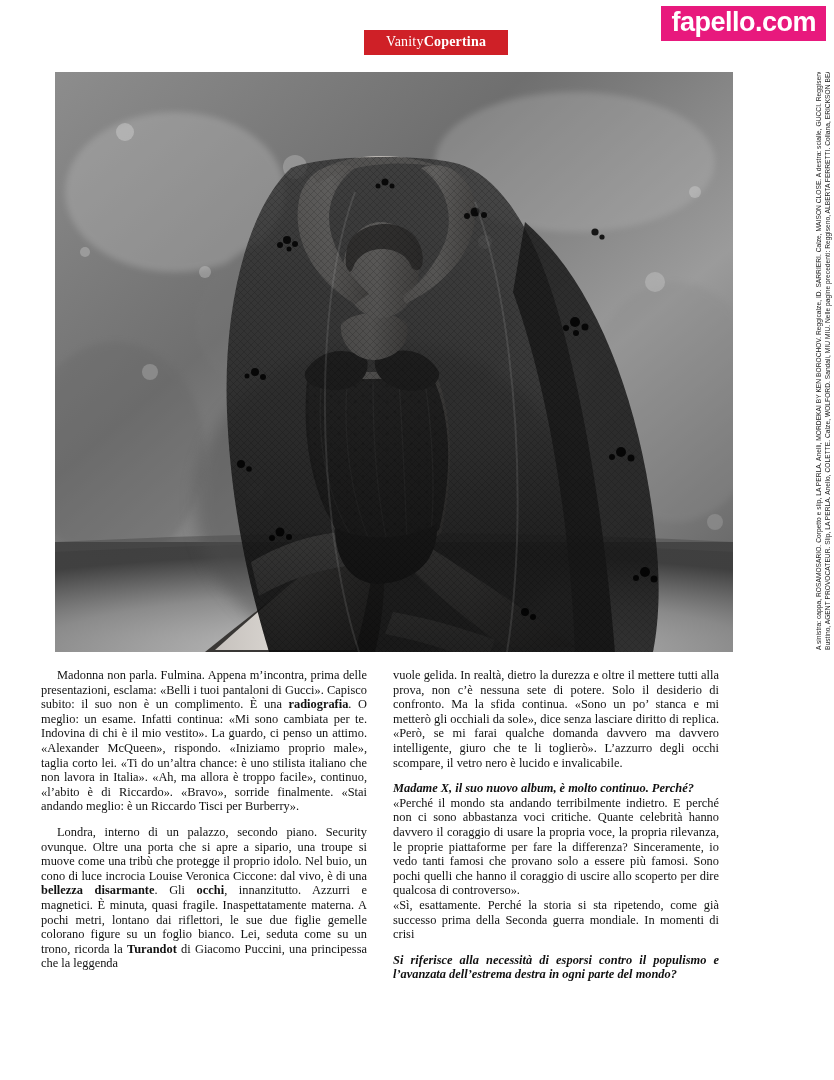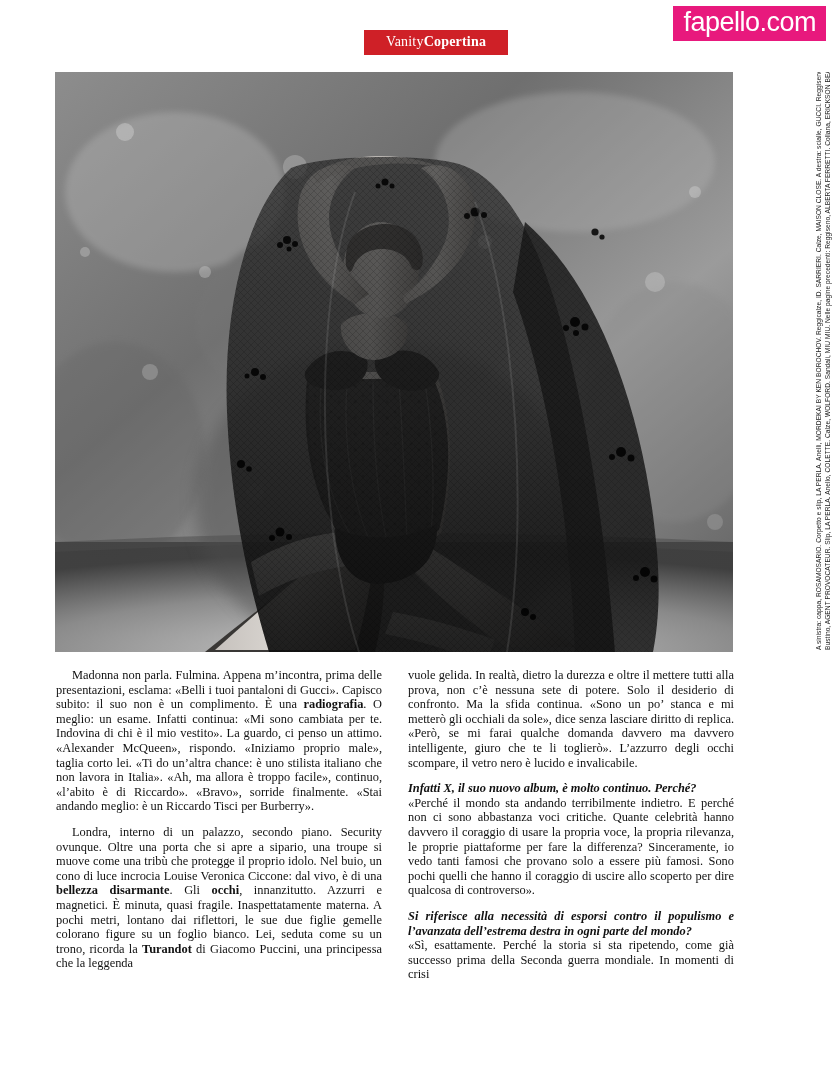--- a/index.html
+++ b/index.html
@@ -17,21 +17,21 @@
   }
 
   
   .watermark {
     position: absolute;
     top: 6px;
     right: 8px;
     background: #e8197d;
     color: #ffffff;
     font-family: "Liberation Sans", sans-serif;
-    font-weight: normal;
+    font-weight: bold;
     font-size: 27px;
     letter-spacing: -0.5px;
     padding: 3px 10px 5px 10px;
     line-height: 1;
     z-index: 50;
   }
 
   
   .masthead {
     position: absolute;
@@ -86,21 +86,21 @@
     line-height: 9.4px;
     color: #1a1a1a;
     letter-spacing: 0.05px;
     text-align: left;
   }
   .credits-line { white-space: nowrap; overflow: hidden; }
 
   
   .columns {
     position: absolute;
-    left: 56px;
+    left: 41px;
     top: 668px;
     width: 678px;
     height: 390px;
     display: flex;
     gap: 26px;
   }
   .col {
     width: 326px;
     font-size: 12.4px;
     line-height: 14.6px;
@@ -323,18 +323,18 @@
   </div>
 </div>
 
 <div class="columns">
   <div class="col" id="col-left">
       <p><span>Madonna non parla. Fulmina. Appena m’incontra, prima delle presentazioni, esclama: «Belli i tuoi pantaloni di Gucci». Capisco subito: il suo non è un complimento. È una </span><b>radiografia</b><span>. O meglio: un esame. Infatti continua: «Mi sono cambiata per te. Indovina di chi è il mio vestito». La guardo, ci penso un attimo. «Alexander McQueen», rispondo. «Iniziamo proprio male», taglia corto lei. «Ti do un’altra chance: è uno stilista italiano che non lavora in Italia». «Ah, ma allora è troppo facile», continuo, «l’abito è di Riccardo». «Bravo», sorride finalmente. «Stai andando meglio: è un Riccardo Tisci per Burberry».</span></p>
       <p class="gap"><span>Londra, interno di un palazzo, secondo piano. Security ovunque. Oltre una porta che si apre a sipario, una troupe si muove come una tribù che protegge il proprio idolo. Nel buio, un cono di luce incrocia Louise Veronica Ciccone: dal vivo, è di una </span><b>bellezza disarmante</b><span>. Gli </span><b>occhi</b><span>, innanzitutto. Azzurri e magnetici. È minuta, quasi fragile. Inaspettatamente materna. A pochi metri, lontano dai riflettori, le sue due figlie gemelle colorano figure su un foglio bianco. Lei, seduta come su un trono, ricorda la </span><b>Turandot</b><span> di Giacomo Puccini, una principessa che la leggenda</span></p>
     </div>
   <div class="col" id="col-right">
       <p class="no-indent"><span>vuole gelida. In realtà, dietro la durezza e oltre il mettere tutti alla prova, non c’è nessuna sete di potere. Solo il desiderio di confronto. Ma la sfida continua. «Sono un po’ stanca e mi metterò gli occhiali da sole», dice senza lasciare diritto di replica. «Però, se mi farai qualche domanda davvero ma davvero intelligente, giuro che te li toglierò». L’azzurro degli occhi scompare, il vetro nero è lucido e invalicabile.</span></p>
-      <p class="no-indent gap q qhead"><b><i>Infatti X</i></b><b>, il suo nuovo album, è molto continuo. Perché?</b></p>
+      <p class="no-indent gap q qhead"><b><i>Madame X</i></b><b>, il suo nuovo album, è molto continuo. Perché?</b></p>
       <p class="no-indent"><span>«Perché il mondo sta andando terribilmente indietro. E perché non ci sono abbastanza voci critiche. Quante celebrità hanno davvero il coraggio di usare la propria voce, la propria rilevanza, le proprie piattaforme per fare la differenza? Sinceramente, io vedo tanti famosi che provano solo a essere più famosi. Sono pochi quelli che hanno il coraggio di uscire allo scoperto per dire qualcosa di controverso».</span></p>
+      <p class="no-indent"><span>«Sì, esattamente. Perché la storia si sta ripetendo, come già successo prima della Seconda guerra mondiale. In momenti di crisi</span></p>
       <p class="no-indent gap q qhead"><b>Si riferisce alla necessità di esporsi contro il populismo e l’avanzata dell’estrema destra in ogni parte del mondo?</b></p>
-      <p class="no-indent"><span>«Sì, esattamente. Perché la storia si sta ripetendo, come già successo prima della Seconda guerra mondiale. In momenti di crisi</span></p>
     </div>
 </div>
 
 </body></html>

